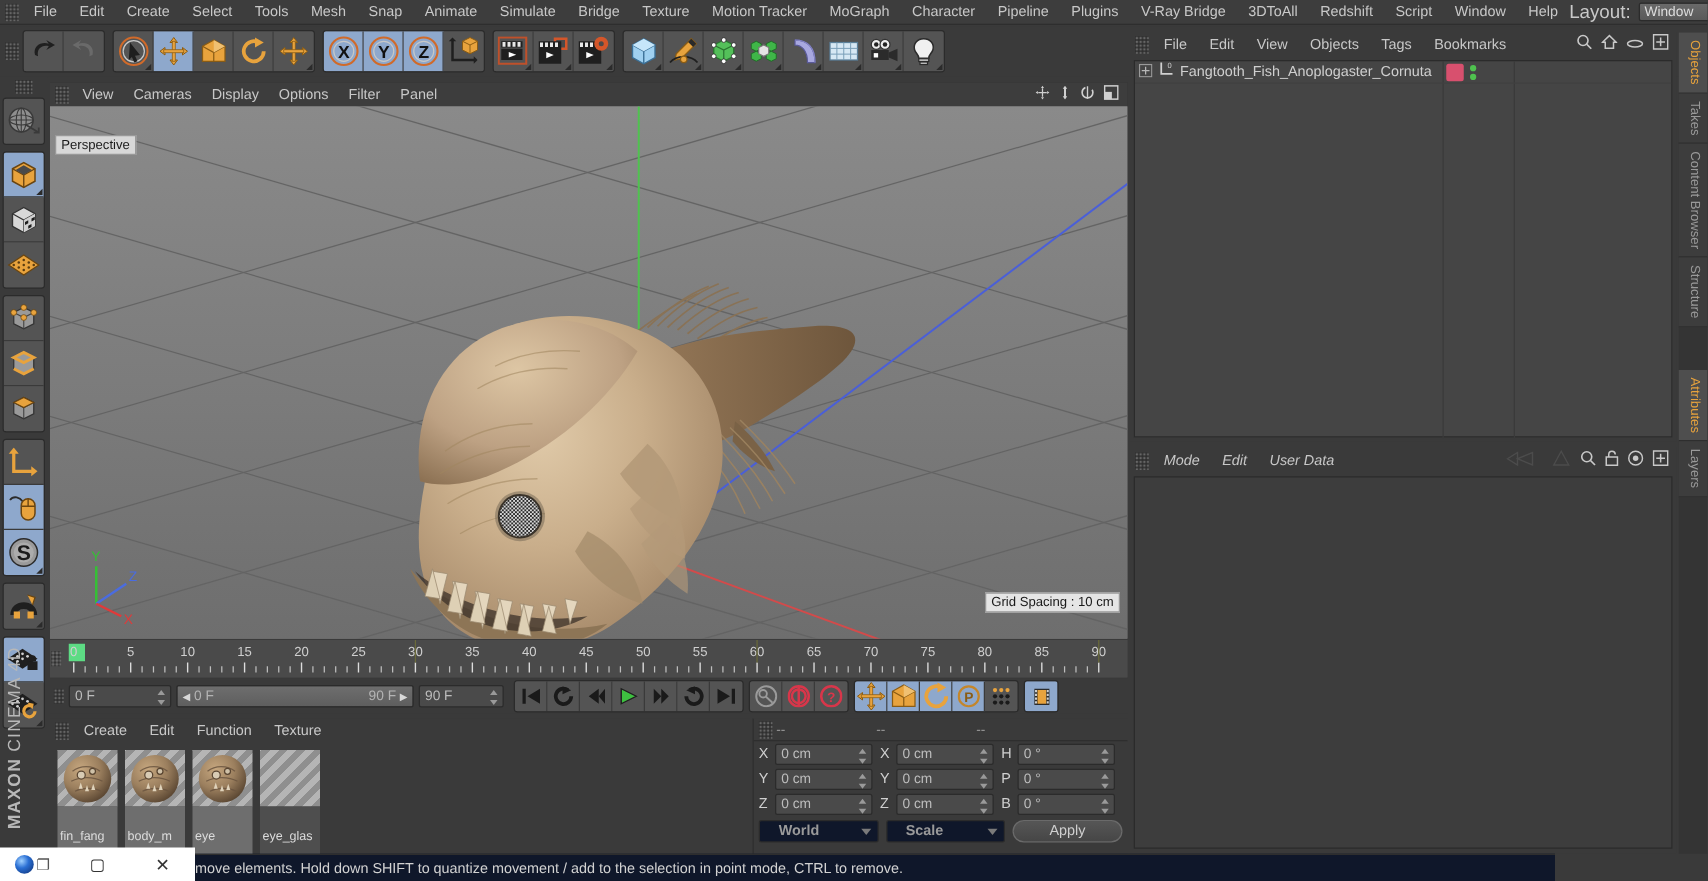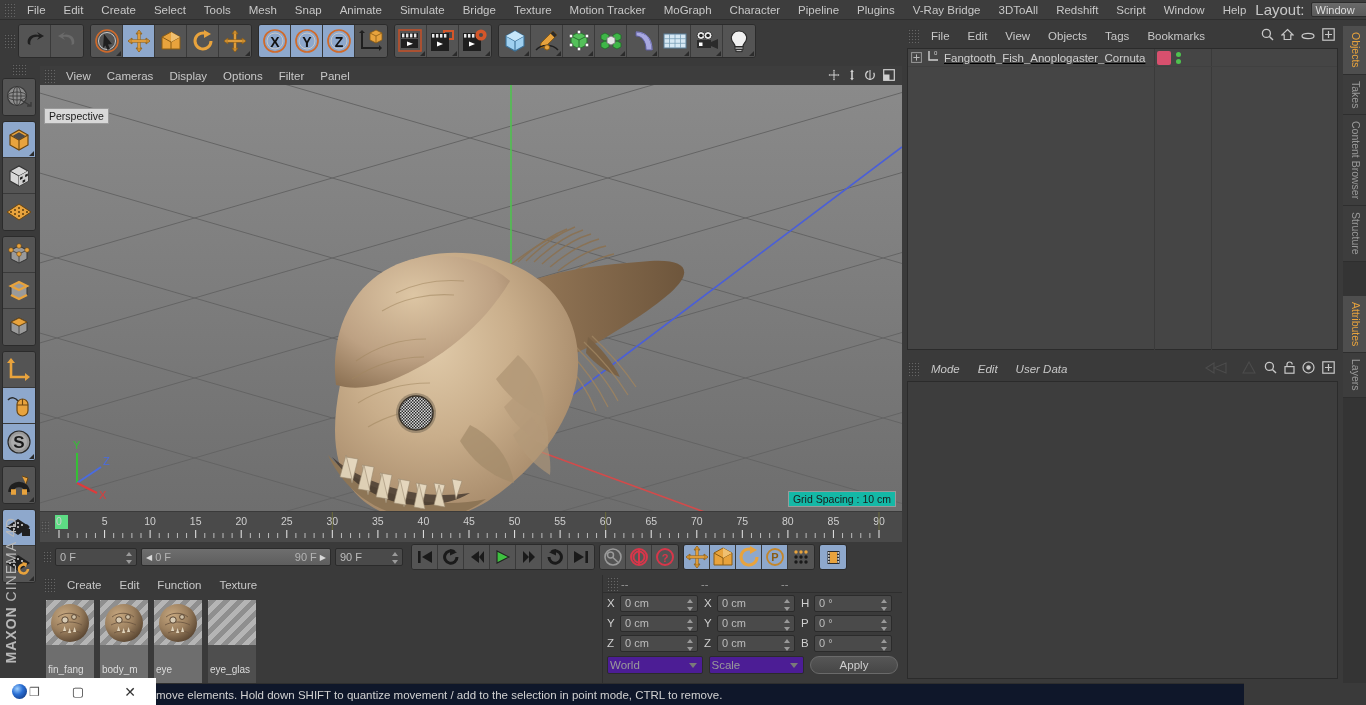--- a/index.html
+++ b/index.html
@@ -59,21 +59,21 @@
   
   #viewport-wrap { position:absolute; left:40px; top:66px; width:862px; height:445px;
                    background:#2e2e2e; }
   #vp-menu { height:19px; display:flex; align-items:center; background:#3d3d3d; }
   #vp-menu .menu-item{font-size:11.5px;padding:0 8px;}
   #vp-icons{margin-left:auto;display:flex;align-items:center;gap:7px;padding-right:7px;}
   #vp-canvas { position:absolute; left:0; top:19px; width:862px; height:426px; overflow:hidden;
                background:#7c7c7c; }
   #vp-label { position:absolute; left:4px; top:23px; background:#d8d8d8; color:#1a1a1a;
               font-size:10.5px; padding:1px 4px; z-index:5; border:1px solid #999;}
-  #grid-spacing { position:absolute; right:6px; bottom:4px; background:#14b8a6; color:#1a1a1a;
+  #grid-spacing { position:absolute; right:6px; bottom:21px; background:#e5e5e5; color:#1a1a1a;
               font-size:10.5px; padding:1px 4px; z-index:5; border:1px solid #999;}
   #axis-gizmo { position:absolute; left:15px; bottom:10px; width:70px; height:70px; z-index:5;}
 
   
   #timeline { position:absolute; left:40px; top:512px; width:862px; height:30px;
               background:#4a4a4a; }
   #ruler { position:absolute; left:12px; top:0; width:850px; height:30px; }
   #tl-controls { position:absolute; left:40px; top:543px; width:862px; height:28px;
      background:#3a3a3a; display:flex; align-items:center; gap:4px; padding-left:3px; }
   .numfield { background:#4a4a4a; border:1px solid #2b2b2b; border-radius:2px; height:18px;
@@ -106,22 +106,22 @@
   
   #coords { position:absolute; left:602px; top:575px; width:300px; height:108px; background:#3a3a3a;
             border-left:1px solid #2e2e2e; }
   #coord-head { height:18px; display:flex; align-items:center; color:#9a9a9a; font-size:11px;
       border-bottom:1px solid #2e2e2e;}
   #coord-head span.dash{width:80px; text-align:left;}
   .crow { display:flex; align-items:center; height:20px; gap:0; padding:0 4px; }
   .clab { color:#cfcfcf; font-size:11.5px; width:13px; }
   .cfield { flex:1; height:17px; margin-right:6px; }
   .cbtns { display:flex; align-items:center; padding:3px 4px; gap:6px; }
-  .dropdown { flex:1; height:18px; background:#4c1d95; border:1px solid #2b2b2b; border-radius:2px;
-     color:#9a9a9a; font-size:11.5px; display:flex;align-items:center;padding:0 2px; position:relative;}
+  .dropdown { flex:1; height:18px; background:#0f172a; border:1px solid #2b2b2b; border-radius:2px;
+     color:#9a9a9a; font-size:11.5px; display:flex;align-items:center;padding:0 15px; position:relative;font-weight:bold;}
   .dropdown .caret{position:absolute;right:5px;width:0;height:0;border-left:4px solid transparent;
      border-right:4px solid transparent;border-top:5px solid #7a7a7a;}
   #apply-btn { width:88px; height:18px; border-radius:9px; background:linear-gradient(#565656,#464646);
      border:1px solid #6a6a6a; color:#cfcfcf; font-size:11.5px; display:flex;align-items:center;justify-content:center;}
 
   
   #obj-panel { position:absolute; left:904px; top:26px; width:437px; height:327px; background:#3a3a3a;}
   #obj-menu { height:20px; display:flex; align-items:center; }
   #obj-icons{margin-left:auto;display:flex;align-items:center;gap:7px;padding-right:6px;}
   #obj-list { position:absolute; left:3px; top:22px; width:431px; height:302px; background:#454545;
@@ -1240,21 +1240,21 @@
           </svg></span>
       <span><svg width="13" height="13" viewBox="0 0 13 13">
             <rect x="0.8" y="0.8" width="11.4" height="11.4" fill="none" stroke="#c8c8c8" stroke-width="1.2"></rect>
             <path d="M6.5 3v7M3 6.5h7" stroke="#c8c8c8" stroke-width="1.2"></path>
           </svg></span>
     </div>
   </div>
   <div id="obj-list">
     <div class="obj-colcol"></div>
     <div id="obj-rows">
-        <div class="obj-row" style="position: relative; text-decoration: underline;">
+        <div class="obj-row" style="position: relative;">
           <span><svg width="11" height="11" viewBox="0 0 11 11">
               <rect x="0.6" y="0.6" width="9.8" height="9.8" fill="none" stroke="#9a9a9a" stroke-width="1"></rect>
               <path d="M5.5 2.4v6.2M2.4 5.5h6.2" stroke="#b8b8b8" stroke-width="1"></path>
             </svg></span>
           <span><svg width="14" height="13" viewBox="0 0 14 13">
               <path d="M3 1 V10 H12" fill="none" stroke="#d0d0d0" stroke-width="1.4"></path>
               <text x="8" y="5.4" font-size="6" fill="#d0d0d0" font-family="Liberation Sans, sans-serif">0</text>
             </svg></span>
           <span class="obj-name">Fangtooth_Fish_Anoplogaster_Cornuta</span>
           <span style="position:absolute;left:249px;width:14px;height:14px;border-radius:2px;background:#d8506e"></span>

